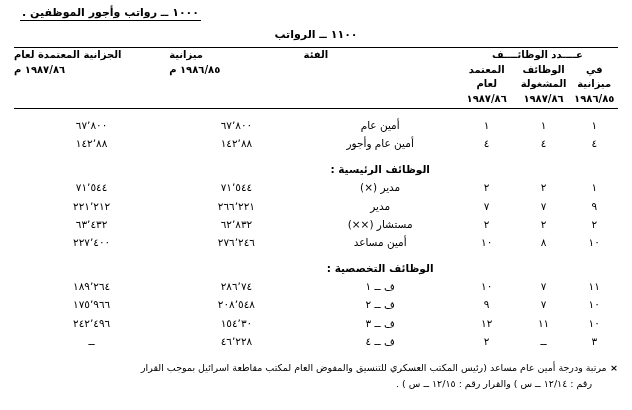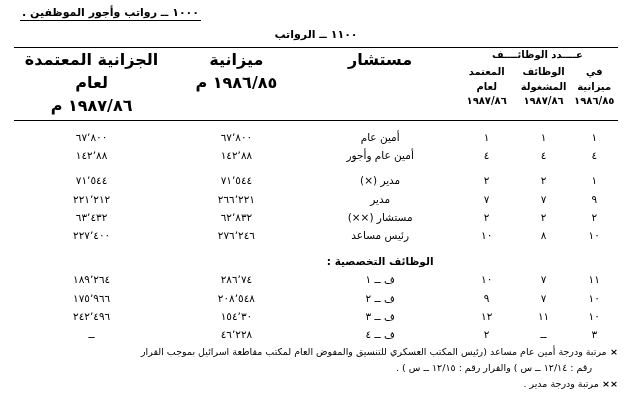--- a/index.html
+++ b/index.html
@@ -68,23 +68,23 @@
 
   .colg-num   { width: 46px; }
   .colg-num2  { width: 52px; }
   .colg-num3  { width: 58px; }
   .colg-cat   { width: 148px; }
   .colg-b1    { width: 130px; }
   .colg-b2    { width: 150px; }
 
   
   thead td {
-    text-align: center;
-    font-weight: bold;
-    font-size: 16px;
+    text-align: left;
+    font-weight: bold;
+    font-size: 10px;
     line-height: 1.45;
     padding: 5px 2px 6px 2px;
   }
   .hdr-posts-top {
     font-weight: bold;
     font-size: 10px;
     text-align: center;
     padding-bottom: 1px;
   }
   .hdr-sub {
@@ -145,21 +145,21 @@
       <col class="colg-num">
       <col class="colg-num2">
       <col class="colg-num3">
       <col class="colg-cat">
       <col class="colg-b1">
       <col class="colg-b2">
     </colgroup>
     <thead>
       <tr>
         <td colspan="3" class="hdr-posts-top">عــــدد الوظائــــف</td>
-        <td rowspan="2">مستشار</td>
+        <td rowspan="2">الفئة</td>
         <td rowspan="2">
           <div>ميزانية</div>
           <div>١٩٨٦/٨٥ م</div>
         </td>
         <td rowspan="2">
           <div>الجزانية المعتمدة لعام</div>
           <div>١٩٨٧/٨٦ م</div>
         </td>
       </tr>
       <tr>
@@ -207,20 +207,25 @@
           <td class="num">٤</td>
           <td class="num">٤</td>
           <td class="cat">أمين عام وأجور</td>
           <td class="money">١٤٢٬٨٨</td>
           <td class="money">١٤٢٬٨٨</td>
         </tr>
         <tr class="spacer">
           <td colspan="6"></td>
         </tr>
         <tr>
+          <td colspan="3"></td>
+          <td class="group">الوظائف الرئيسية :</td>
+          <td colspan="2"></td>
+        </tr>
+        <tr>
           <td class="num">١</td>
           <td class="num">٢</td>
           <td class="num">٢</td>
           <td class="cat">مدير  (×)</td>
           <td class="money">٧١٬٥٤٤</td>
           <td class="money">٧١٬٥٤٤</td>
         </tr>
         <tr>
           <td class="num">٩</td>
           <td class="num">٧</td>
@@ -234,21 +239,21 @@
           <td class="num">٢</td>
           <td class="num">٢</td>
           <td class="cat">مستشار  (××)</td>
           <td class="money">٦٢٬٨٣٢</td>
           <td class="money">٦٣٬٤٣٢</td>
         </tr>
         <tr>
           <td class="num">١٠</td>
           <td class="num">٨</td>
           <td class="num">١٠</td>
-          <td class="cat">رئيس مساعد</td>
+          <td class="cat">أمين مساعد</td>
           <td class="money">٢٧٦٬٢٤٦</td>
           <td class="money">٢٢٧٬٤٠٠</td>
         </tr>
         <tr class="spacer">
           <td colspan="6"></td>
         </tr>
         <tr>
           <td colspan="3"></td>
           <td class="group">الوظائف التخصصية :</td>
           <td colspan="2"></td>
@@ -284,16 +289,15 @@
           <td class="cat">ف ــ ٤</td>
           <td class="money">٤٦٬٢٢٨</td>
           <td class="money">ــ</td>
         </tr>
       </tbody>
   </table>
 
   <div class="footnotes" id="footnotes">
       <div class="fn"><span class="fn-star">× </span><span>مرتبة ودرجة أمين عام مساعد (رئيس المكتب العسكري للتنسيق والمفوض العام لمكتب مقاطعة اسرائيل بموجب القرار</span></div>
       <div class="fn fn-indent"><span>رقم : ١٢/١٤ ــ س ) والقرار رقم : ١٢/١٥ ــ س ) .</span></div>
-      <div class="fn"><span class="fn-star">×× </span><span>مرتبة ودرجة مدير .</span></div>
     </div>
 
 </div>
 
 </body></html>

